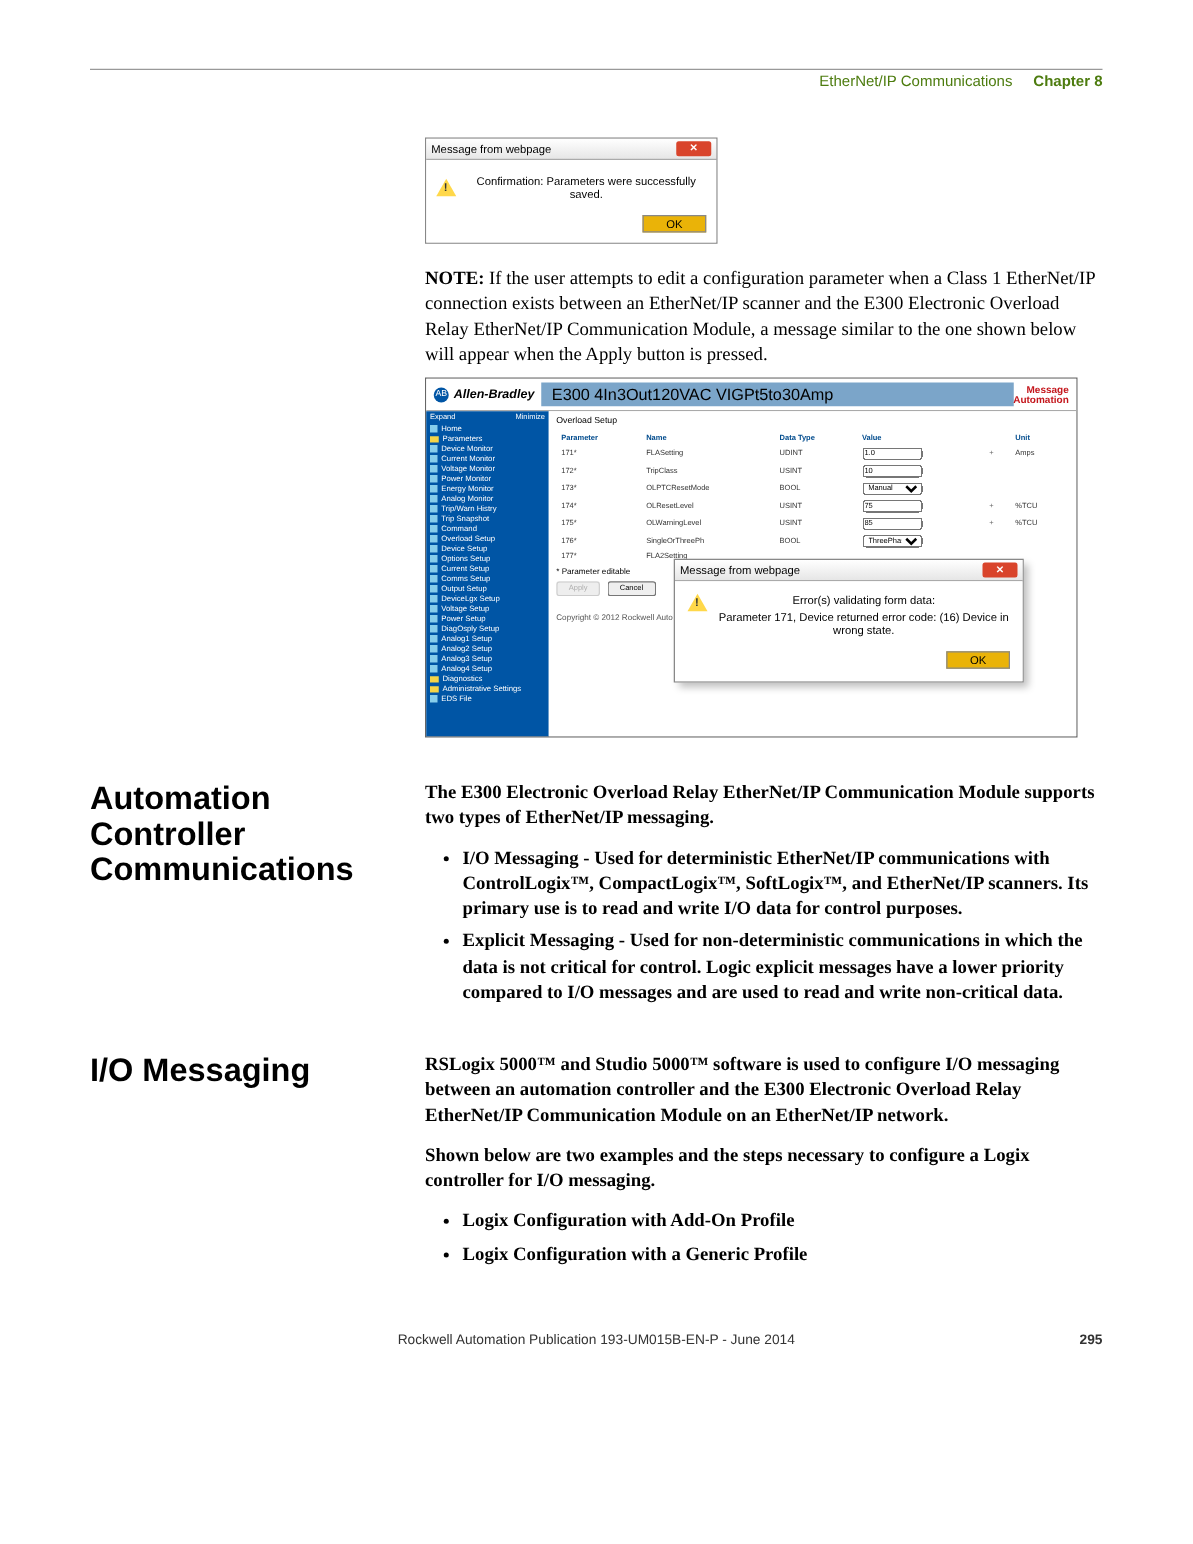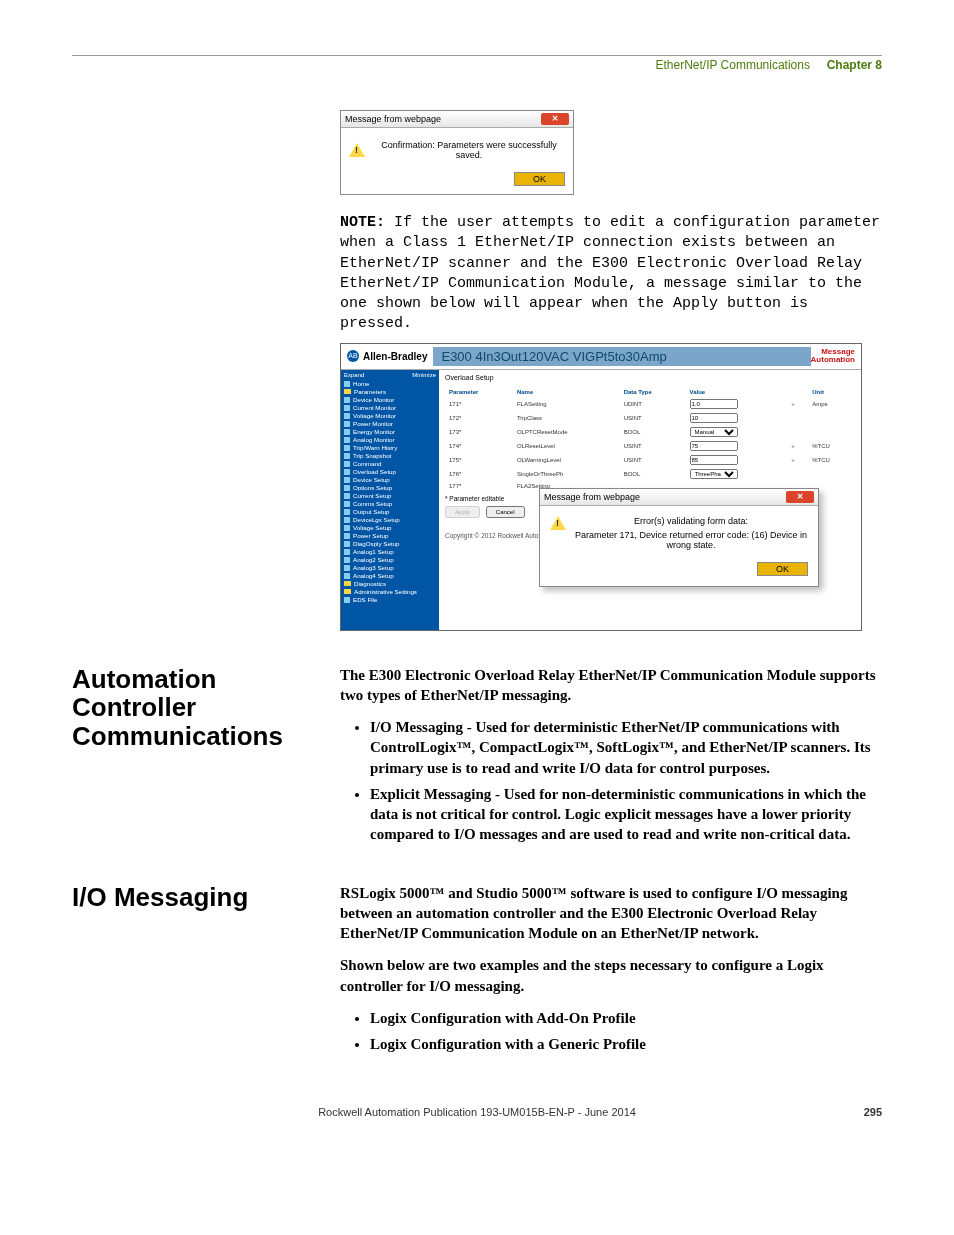--- a/index.html
+++ b/index.html
@@ -104,21 +104,20 @@
     padding: 1px 18px;
     background: #eab308;
     font-size: 9px;
   }
   .note-para {
     margin-left: 268px;
     font-size: 15px;
     line-height: 1.35;
     margin-bottom: 8px;
     margin-right: 0;
-    font-family: Liberation Mono, monospace;
   }
   .screenshot2 {
     margin-left: 268px;
     width: 520px;
     border: 1px solid #666;
     font-family: Arial, sans-serif;
     margin-bottom: 34px;
   }
   .ss2-titlebar {
     display: flex;
@@ -136,25 +135,26 @@
   .ab-circle {
     width: 12px; height: 12px; border-radius: 50%;
     background: #0055a5;
     color: #fff;
     font-size: 7px;
     text-align: center;
     line-height: 12px;
   }
   .ab-text {
     font-weight: bold;
+    font-style: italic;
     font-size: 10px;
   }
   .ss2-product {
     background: #7ba5c9;
-    color: #0c4a6e;
+    color: #000000;
     padding: 2px 8px;
     font-size: 13px;
     flex: 1;
     margin-left: 6px;
   }
   .ra-logo {
     color: #c4161c;
     font-weight: bold;
     font-size: 8px;
     text-align: right;

